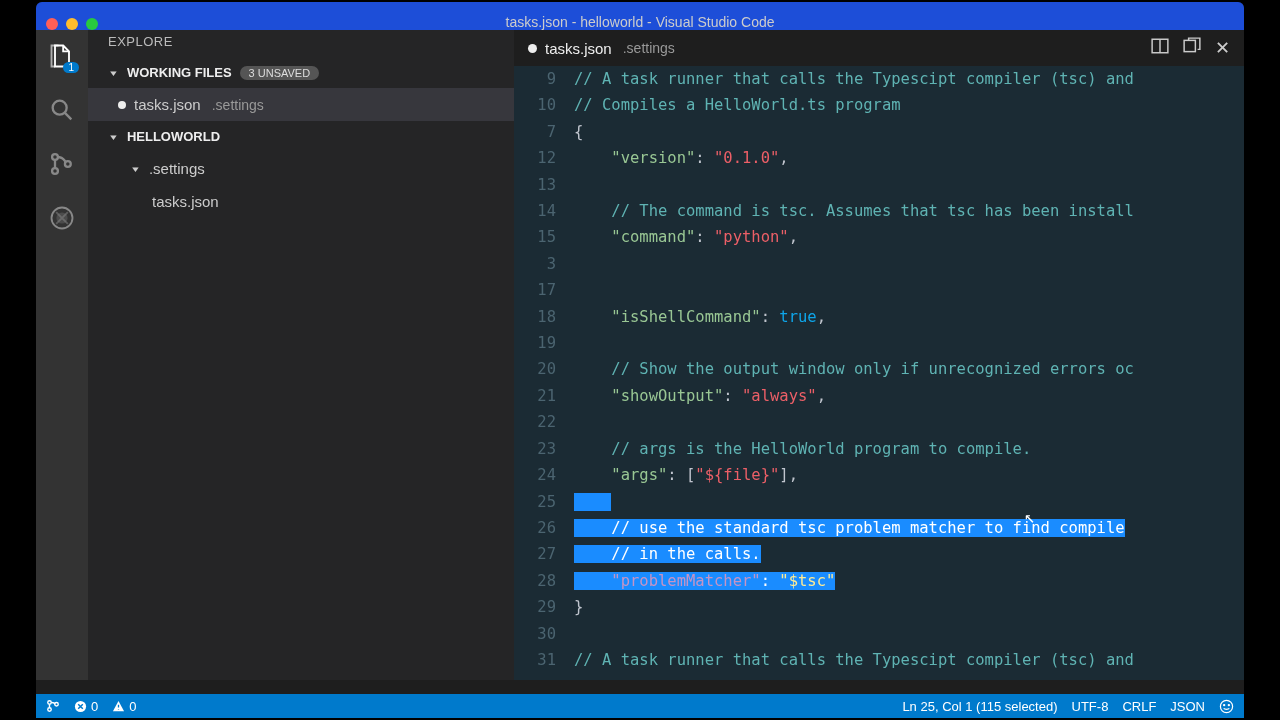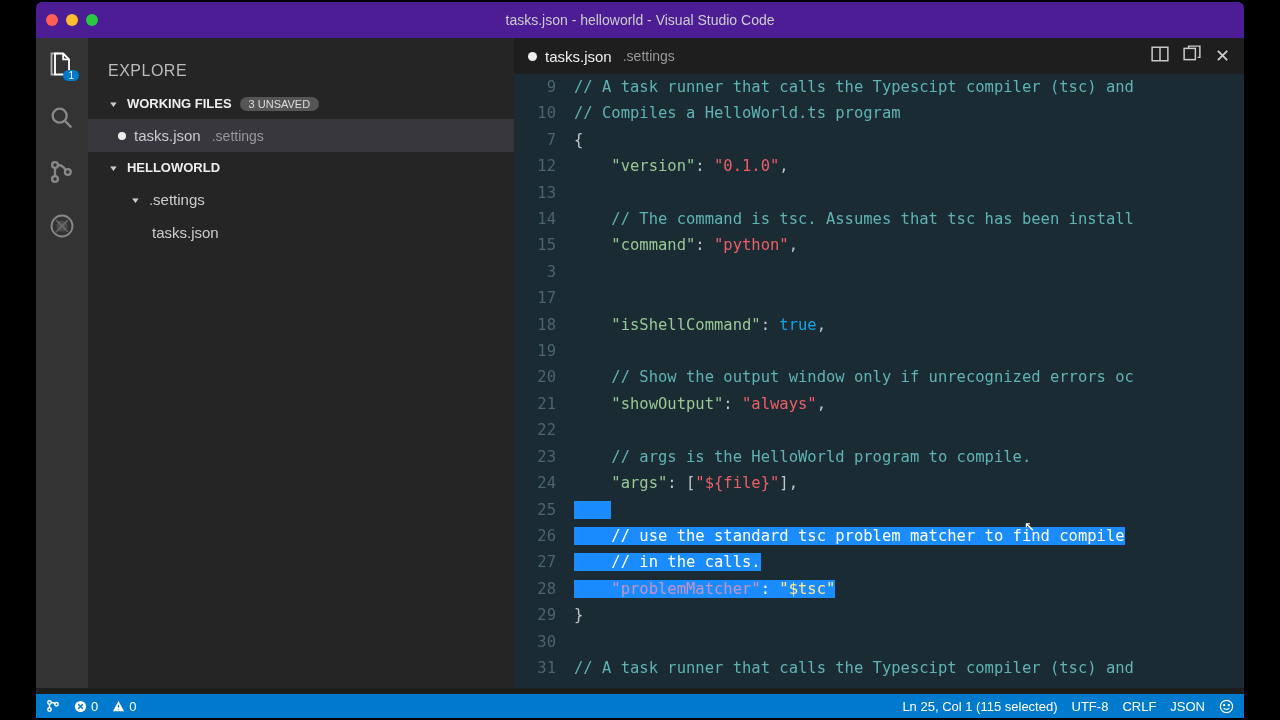--- a/index.html
+++ b/index.html
@@ -1,29 +1,29 @@
 <!DOCTYPE html>
 <html><head>
 <meta charset="utf-8">
 <style>
 * { margin:0; padding:0; box-sizing:border-box; }
 body { font-family:-apple-system,BlinkMacSystemFont,"Segoe UI",sans-serif; background:#000; width:1280px; height:720px; overflow:hidden; font-size:14px; }
 .window { position:absolute; left:36px; top:2px; width:1208px; height:716px; background:#1e1e1e; border-radius:6px 6px 0 0; overflow:hidden; }
-.titlebar { height:36px; background:#4c1d95; display:flex; align-items:center; position:relative; }
+.titlebar { height:28px; background:#1d4ed8; display:flex; align-items:flex-end; position:relative; }
 .tl-buttons { display:flex; gap:8px; padding-left:10px; }
 .tl-btn { width:12px; height:12px; border-radius:50%; }
 .tl-close{background:#ff5f57}.tl-min{background:#ffbd2e}.tl-max{background:#28c940}
 .tl-title { position:absolute; left:0; right:0; text-align:center; color:#ccc; font-size:14px; pointer-events:none; }
 .body { display:flex; height:650px; }
 .activity { width:52px; background:#333; display:flex; flex-direction:column; align-items:center; padding-top:12px; gap:26px; }
 .act-icon { width:28px; height:28px; color:#888; cursor:pointer; position:relative; display:flex; align-items:center; justify-content:center; }
 .act-icon.active{color:#fff}
 .badge { position:absolute; bottom:-3px; right:-3px; background:#007acc; color:#fff; border-radius:8px; font-size:10px; padding:0 5px; }
 .sidebar { width:426px; background:#252526; color:#ccc; }
-.sb-title { padding:24px 20px 8px; font-size:16px; color:#bbb; letter-spacing:0.5px; }
+.sb-title { padding:4px 20px 8px; font-size:13px; color:#bbb; letter-spacing:0.5px; }
 .sb-section { padding:8px 20px; font-size:13px; font-weight:bold; color:#eee; display:flex; align-items:center; gap:8px; }
 .sb-badge { background:#555; color:#ddd; border-radius:10px; padding:1px 9px; font-size:11px; font-weight:normal; }
 .sb-item { padding:8px 20px 8px 30px; font-size:15px; display:flex; align-items:center; gap:8px; cursor:pointer; }
 .sb-item.selected{background:#37373d}
 .sb-item .dot{width:8px;height:8px;border-radius:50%;background:#eee}
 .sb-sub{color:#999;font-size:14px;margin-left:3px}
 .sb-tree1{padding-left:42px}.sb-tree2{padding-left:64px}
 .tw { font-size:11px; transform:scaleY(0.7); color:#ccc; }
 .editor { flex:1; background:#1b2b34; display:flex; flex-direction:column; color:#ccc; }
 .tabs { height:36px; background:#1e1e1e; display:flex; align-items:center; padding:0 14px; justify-content:space-between; }

